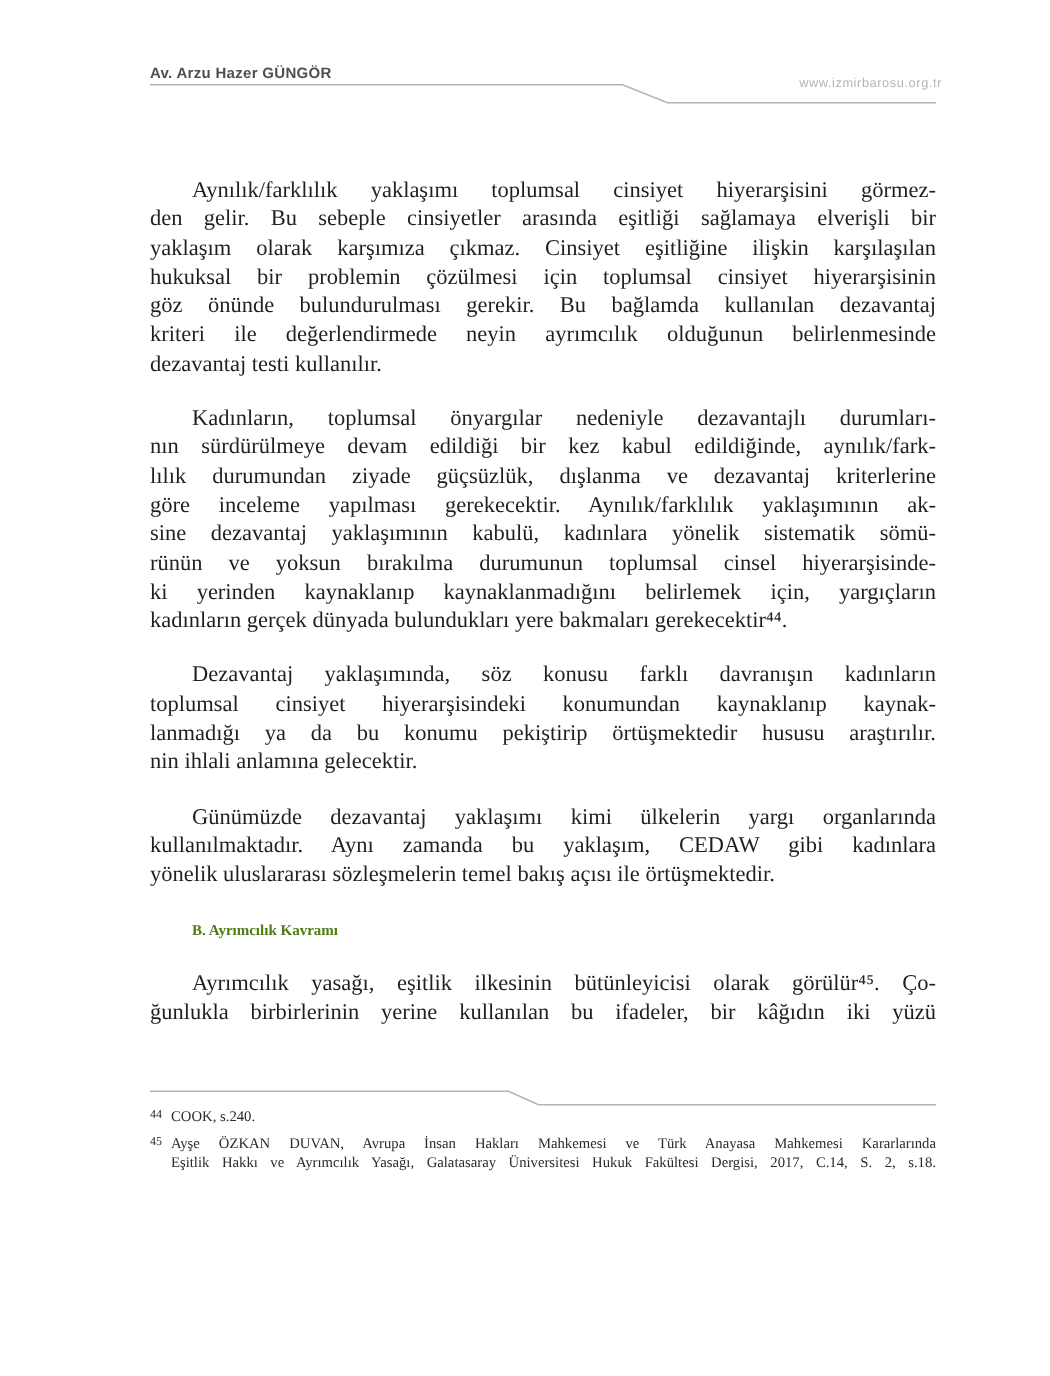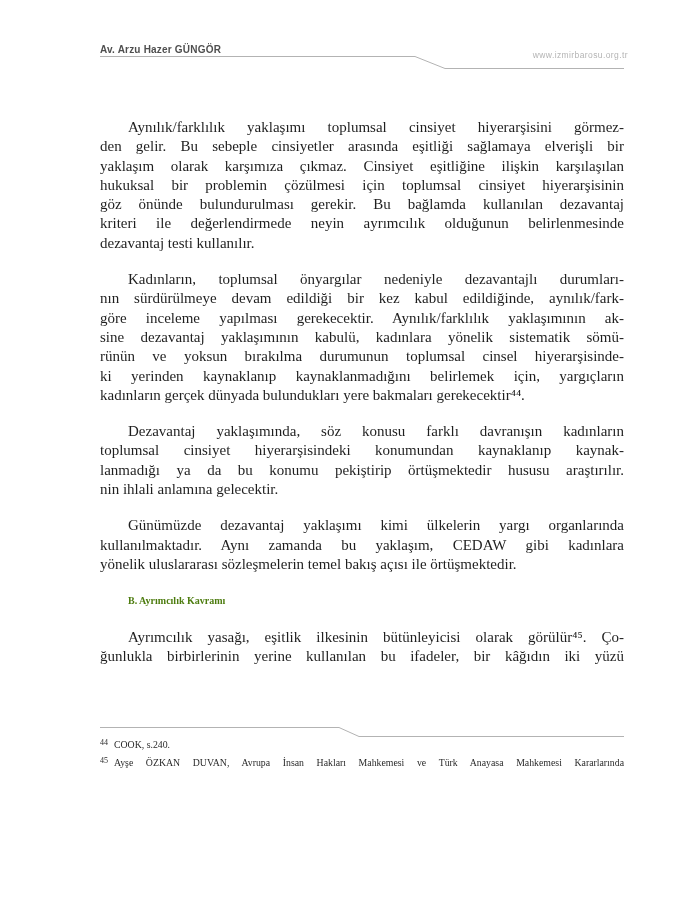--- a/index.html
+++ b/index.html
@@ -82,20 +82,21 @@
         <div class="line">den gelir. Bu sebeple cinsiyetler arasında eşitliği sağlamaya elverişli bir</div>
         <div class="line">yaklaşım olarak karşımıza çıkmaz. Cinsiyet eşitliğine ilişkin karşılaşılan</div>
         <div class="line">hukuksal bir problemin çözülmesi için toplumsal cinsiyet hiyerarşisinin</div>
         <div class="line">göz önünde bulundurulması gerekir. Bu bağlamda kullanılan dezavantaj</div>
         <div class="line">kriteri ile değerlendirmede neyin ayrımcılık olduğunun belirlenmesinde</div>
         <div class="line last">dezavantaj testi kullanılır.</div>
       </div>
       <div class="paragraph">
         <div class="line first">Kadınların, toplumsal önyargılar nedeniyle dezavantajlı durumları-</div>
         <div class="line">nın sürdürülmeye devam edildiği bir kez kabul edildiğinde, aynılık/fark-</div>
+        <div class="line">lılık durumundan ziyade güçsüzlük, dışlanma ve dezavantaj kriterlerine</div>
         <div class="line">göre inceleme yapılması gerekecektir. Aynılık/farklılık yaklaşımının ak-</div>
         <div class="line">sine dezavantaj yaklaşımının kabulü, kadınlara yönelik sistematik sömü-</div>
         <div class="line">rünün ve yoksun bırakılma durumunun toplumsal cinsel hiyerarşisinde-</div>
         <div class="line">ki yerinden kaynaklanıp kaynaklanmadığını belirlemek için, yargıçların</div>
         <div class="line last">kadınların gerçek dünyada bulundukları yere bakmaları gerekecektir⁴⁴.</div>
       </div>
       <div class="paragraph">
         <div class="line first">Dezavantaj yaklaşımında, söz konusu farklı davranışın kadınların</div>
         <div class="line">toplumsal cinsiyet hiyerarşisindeki konumundan kaynaklanıp kaynak-</div>
         <div class="line">lanmadığı ya da bu konumu pekiştirip örtüşmektedir hususu araştırılır.</div>
@@ -118,20 +119,21 @@
   </svg>
 
   <section id="footnotes">
       <div class="footnote">
         <span class="fn-num">44</span>
         <div class="fn-line last">COOK, s.240.</div>
       </div>
       <div class="footnote">
         <span class="fn-num">45</span>
         <div class="fn-line">Ayşe ÖZKAN DUVAN, Avrupa İnsan Hakları Mahkemesi ve Türk Anayasa Mahkemesi Kararlarında</div>
+        <div class="fn-line">Eşitlik Hakkı ve Ayrımcılık Yasağı, Galatasaray Üniversitesi Hukuk Fakültesi Dergisi, 2017, C.14, S. 2, s.18.</div>
       </div>
     </section>
 
   <svg class="rule footer-rule" viewBox="0 0 524 14">
     <polyline points="0,10.5 222,10.5 242,2.5 524,2.5" stroke="#b3b3b3"></polyline>
   </svg>
 
   <footer>
     <span>İzmir Barosu Dergisi • Ocak 2021 •</span><span class="pagenum">147</span>
   </footer>

